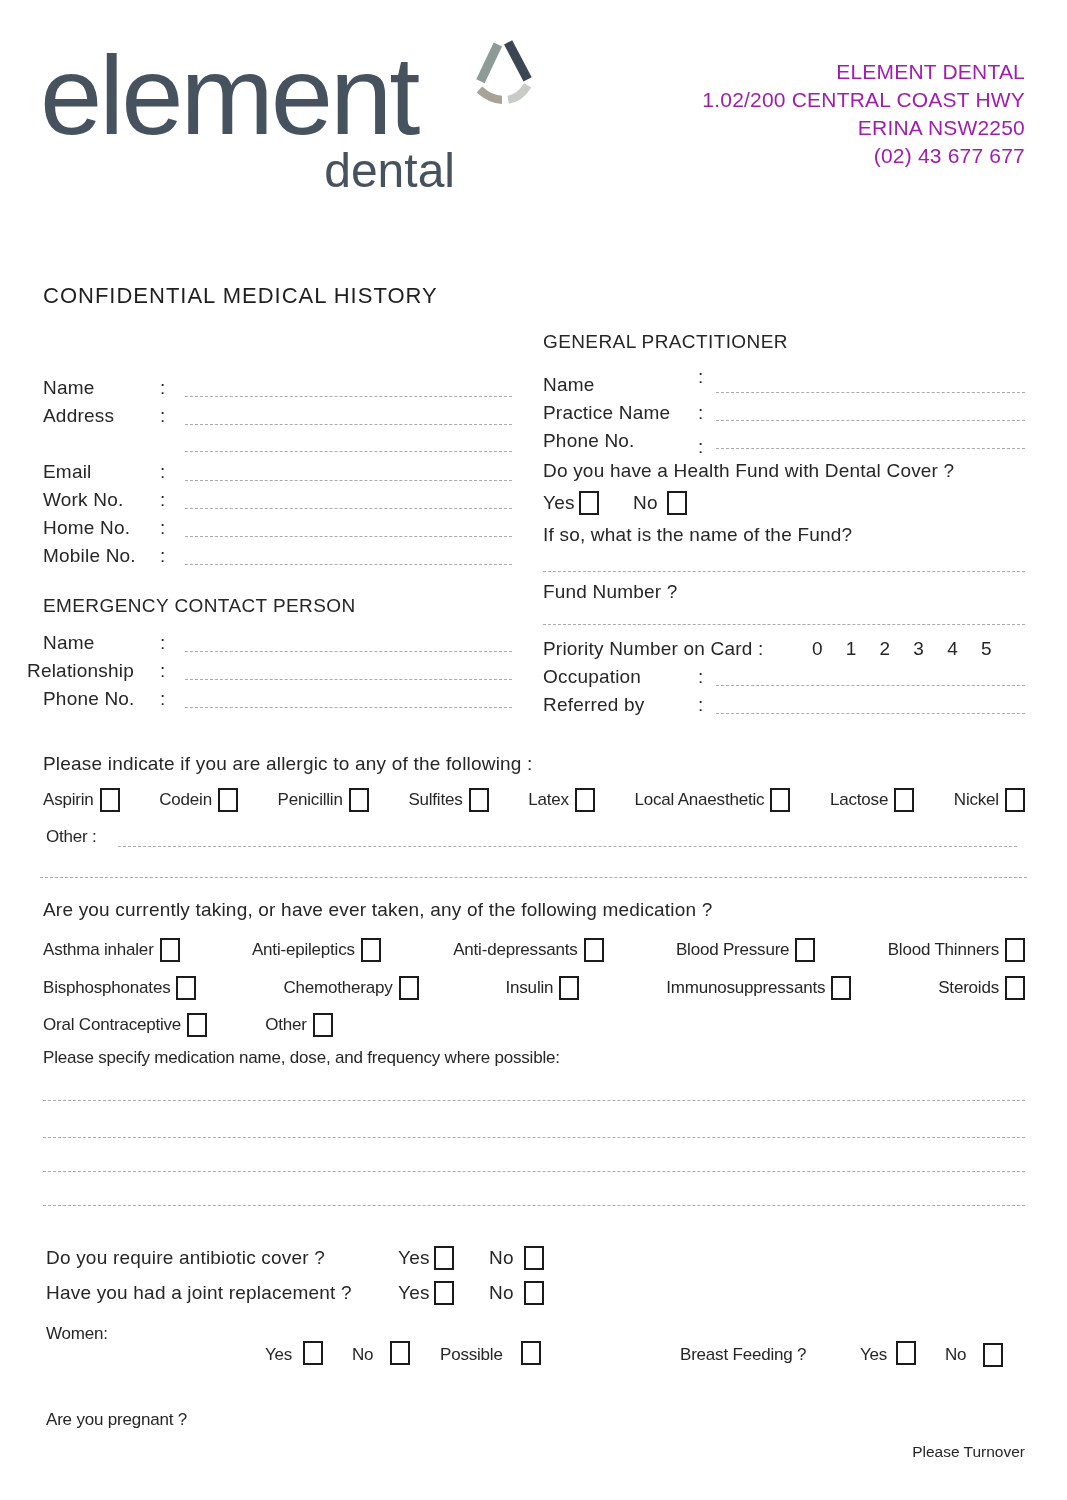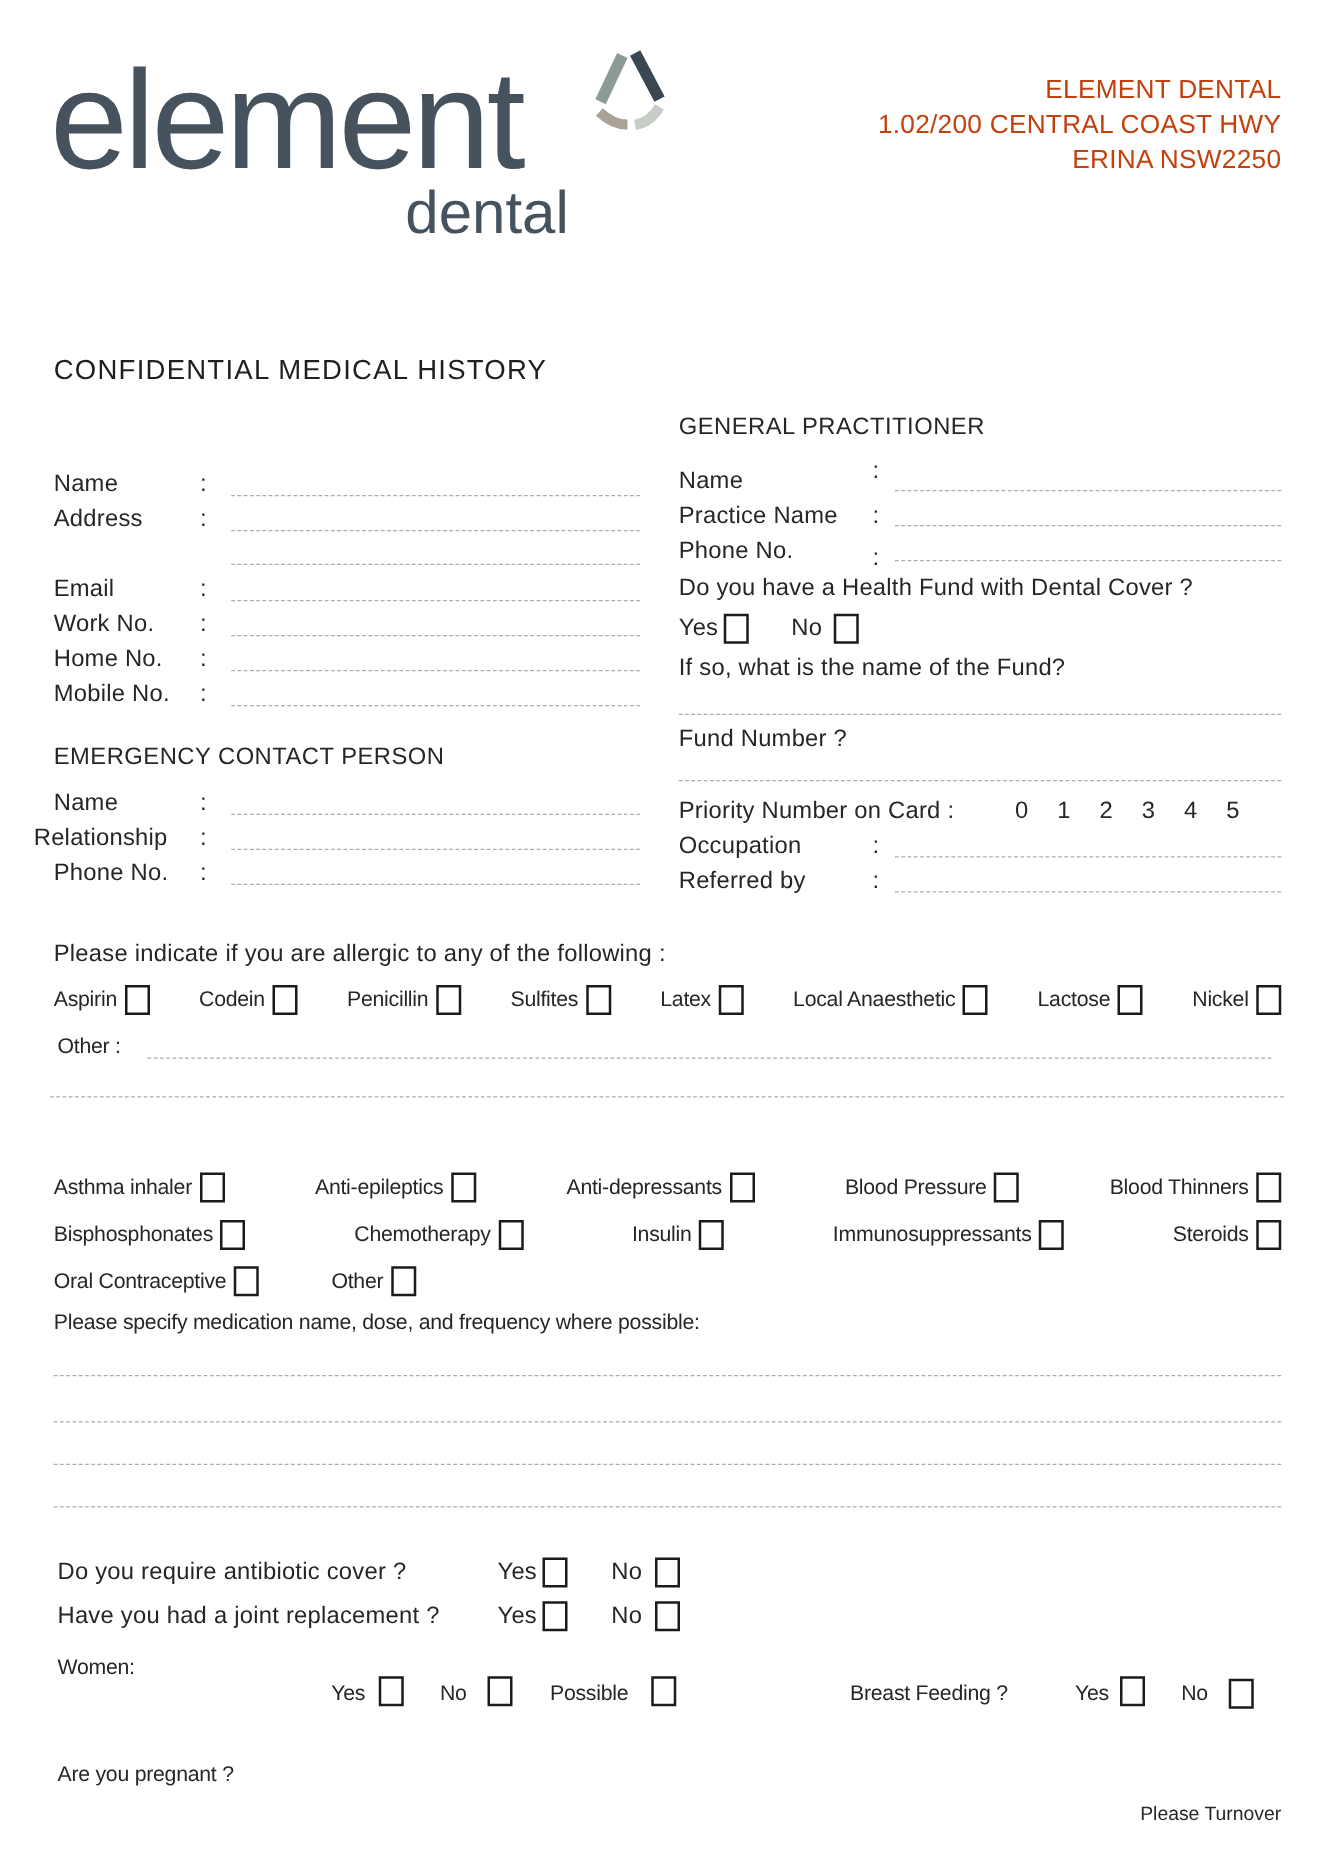--- a/index.html
+++ b/index.html
@@ -24,21 +24,21 @@
   .colon-hi { transform:translateY(-8px); display:inline-block; }
   .colon-lo { transform:translateY(6px); display:inline-block; }
   .brand-word {
     font-size:112px; line-height:1; letter-spacing:-3px; color:#46535e; font-weight:400;
   }
   .brand-sub {
     font-size:48px; line-height:1; letter-spacing:0; color:#46535e; text-align:right;
   }
   .clinic-block {
     font-size:21px; line-height:28px; text-align:right; letter-spacing:0.2px;
-    color:#c2410c; white-space:nowrap;
+    color:#a21caf; white-space:nowrap;
   }
   .title { font-size:22px; letter-spacing:1px; white-space:nowrap; color:#1f1f1f; }
 </style>
 </head>
 <body>
 
 <div class="page">
 
   <div class="abs brand-word" style="left:40px; top:40px;">element</div>
   <div class="abs brand-sub" style="left:255px; top:147px; width:200px;">dental</div>
@@ -47,20 +47,21 @@
     <path d="M14 52 L31 16" stroke="#8d9b97" stroke-width="9" fill="none"></path>
     <path d="M41 14 L60 50" stroke="#3a4753" stroke-width="9" fill="none"></path>
     <path d="M13 60 Q24 70 35 70" stroke="#a8a297" stroke-width="8" fill="none"></path>
     <path d="M41 70 Q53 68 60 56" stroke="#c7ccc6" stroke-width="8" fill="none"></path>
   </svg>
 
   <div class="abs clinic-block" style="right:42px; top:58px;">
     <div>ELEMENT DENTAL</div>
     <div>1.02/200 CENTRAL COAST HWY</div>
     <div>ERINA NSW2250</div>
+    <div>(02) 43 677 677</div>
   </div>
 
   <div class="abs title" style="left:43px; top:283px;">CONFIDENTIAL MEDICAL HISTORY</div>
 
   <div class="abs hdr" style="left:543px; top:331px;">GENERAL PRACTITIONER</div>
 
   <div class="abs lbl" style="left:43px; top:377px;">Name</div>
   <div class="abs lbl" style="left:160px; top:377px;">:</div>
   <div class="abs dline" style="left:185px; width:327px; top:396px;"></div>
 
@@ -177,20 +178,21 @@
         <span class="small">Nickel</span>
         <span class="cb"></span>
       </span>
   </div>
 
   <div class="abs small" style="left:46px; top:827px;">Other :</div>
   <div class="abs dline" style="left:118px; right:50px; top:846px;"></div>
 
   <div class="abs dline" style="left:40px; right:40px; top:877px;"></div>
 
+  <div class="abs lbl" style="left:43px; top:899px;">Are you currently taking, or have ever taken, any of the following medication ?</div>
 
   <div class="abs chkrow" style="left:43px; right:42px; top:938px;">
     <span class="chkitem">
         <span class="small">Asthma inhaler</span>
         <span class="cb"></span>
       </span>
     <span class="chkitem">
         <span class="small">Anti-epileptics</span>
         <span class="cb"></span>
       </span>

